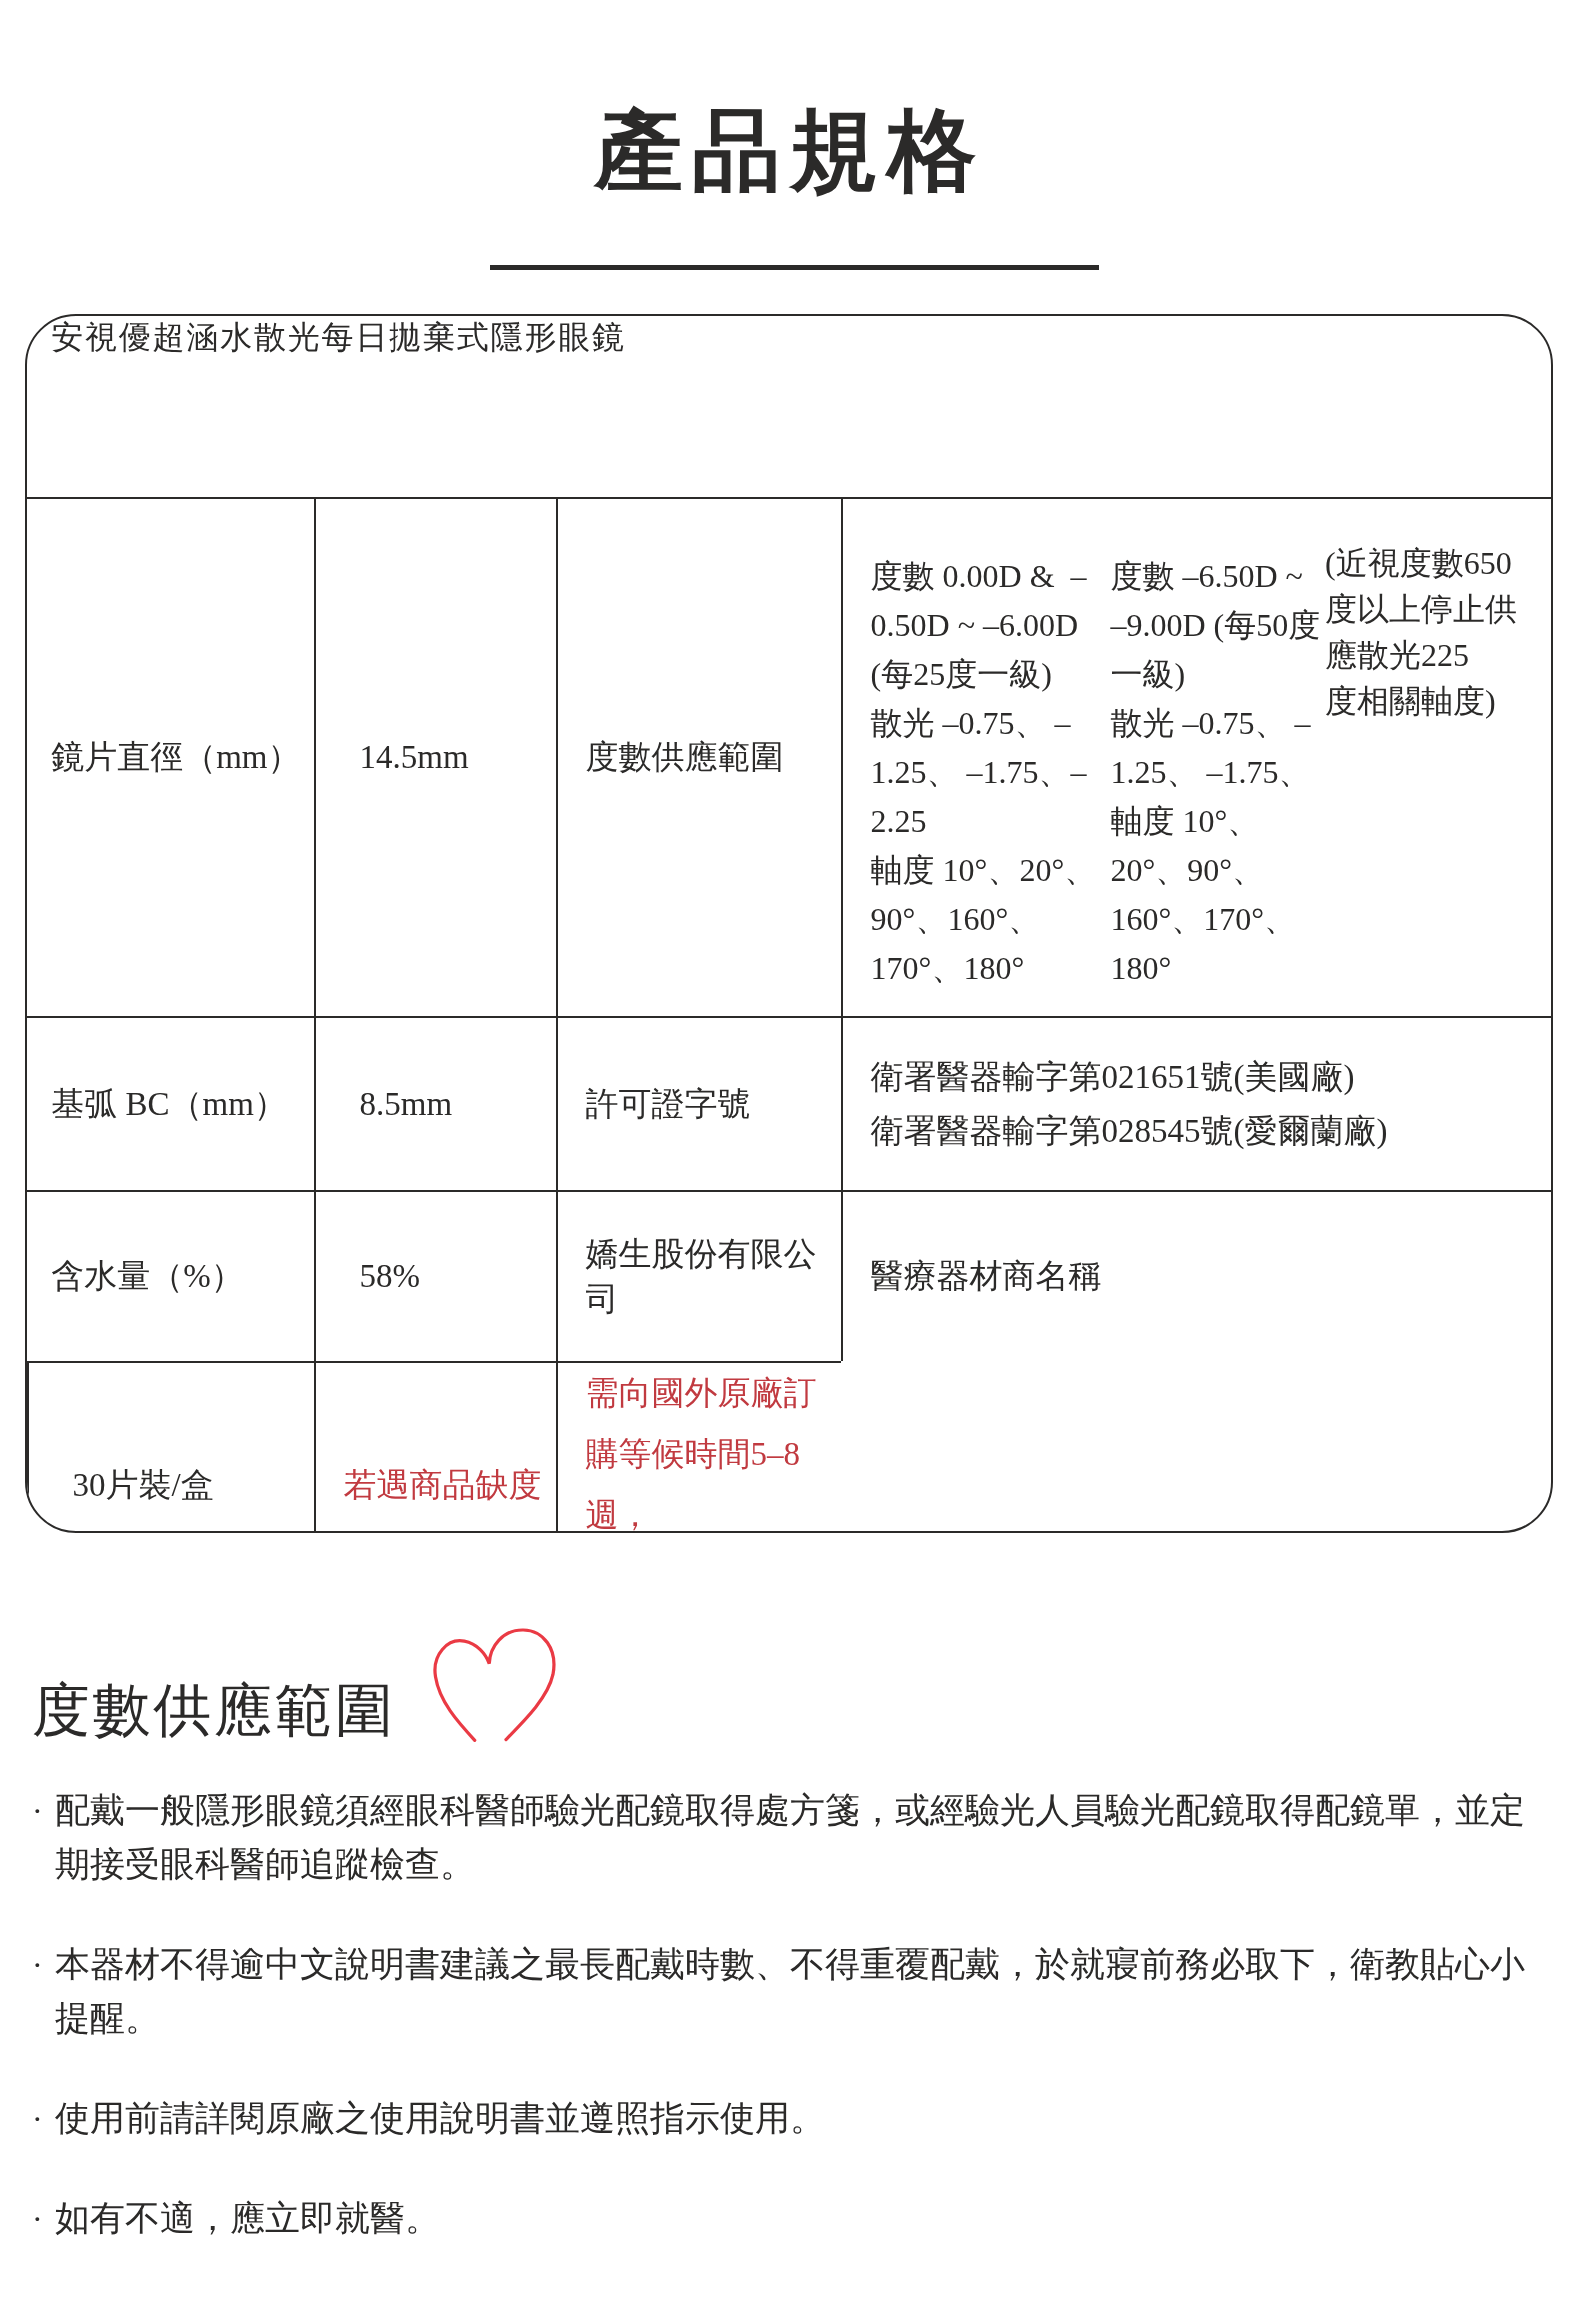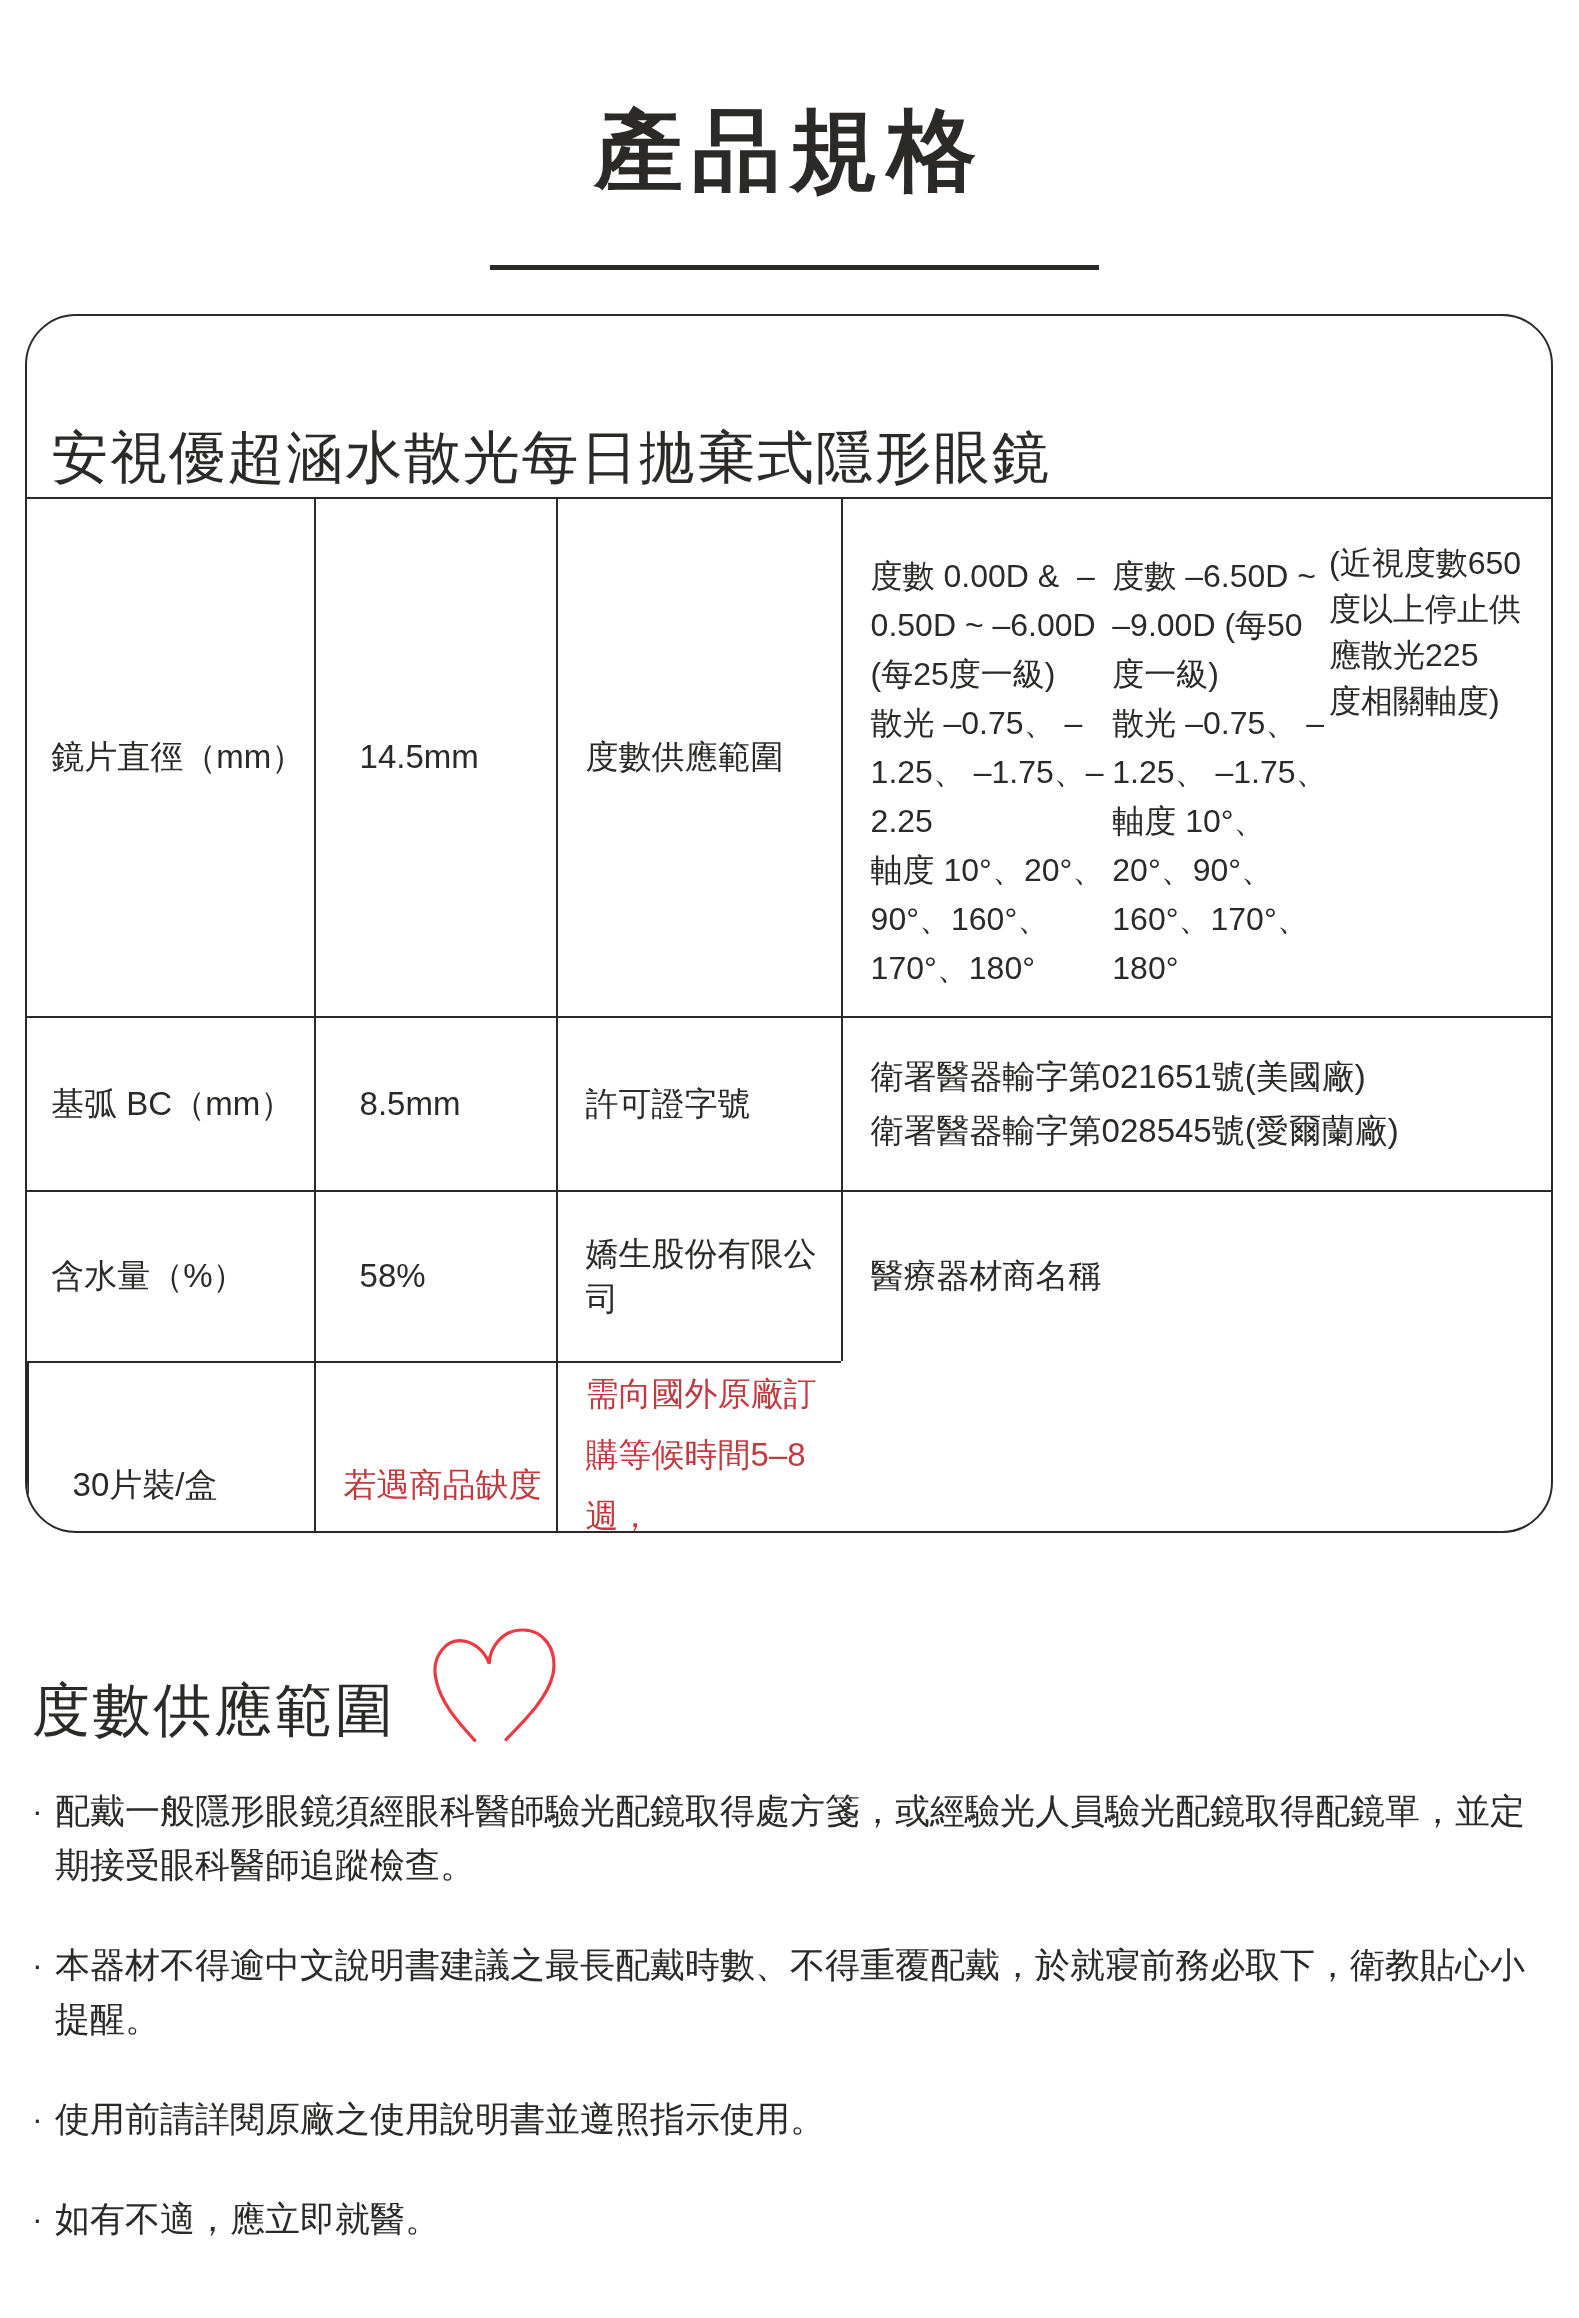--- a/index.html
+++ b/index.html
@@ -8,21 +8,21 @@
     --red:#c13a40;
     --heart:#ea3a44;
     --bg:#ffffff;
   }
   html,body{margin:0;padding:0;background:var(--bg);}
   .page{
     position:relative;
     width:1579px;height:2319px;
     background:var(--bg);
     color:var(--text);
-    font-family:Liberation Sans, sans-serif;
+    font-family:Liberation Serif, serif;
     overflow:hidden;
   }
   
   .page-title{
     position:absolute;top:91px;left:0;width:100%;
     margin:0;text-align:center;
     font-size:89px;font-weight:700;letter-spacing:8.8px;
   }
   .title-underline{
     position:absolute;top:265px;left:490px;
@@ -36,23 +36,23 @@
     border:2.6px solid var(--line);
     border-radius:51px;
     overflow:hidden;
     display:grid;
     grid-template-columns:287px 242px 285px 1fr;
     grid-template-rows:181px 519px 174px 171px auto;
     background:var(--bg);
   }
   .thead{
     grid-column:1 / -1;
-    display:flex;align-items:flex-end;
+    display:flex;align-items:flex-start;
     padding-left:24.6px;
-    font-size:57px;letter-spacing:1.8px;
+    font-size:32px;letter-spacing:1.8px;
     box-sizing:border-box;
   }
   .cell{
     box-sizing:border-box;
     border-top:2.6px solid var(--line);
     border-left:2.6px solid var(--line);
     display:flex;align-items:center;
     font-size:33px;
     line-height:1.35;
   }

